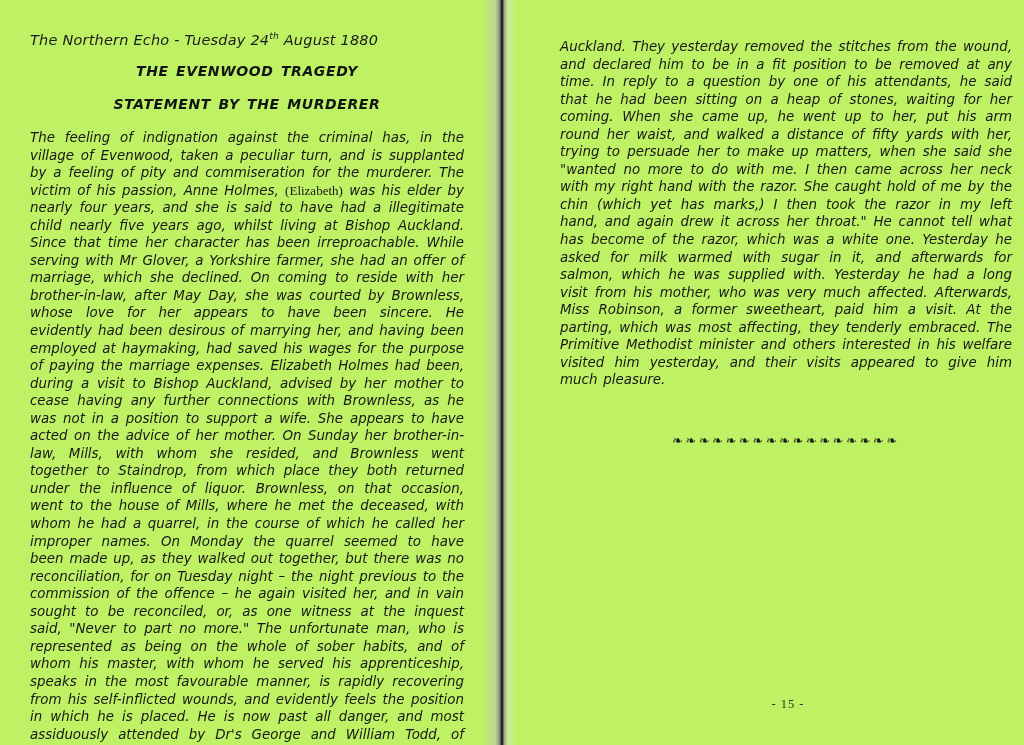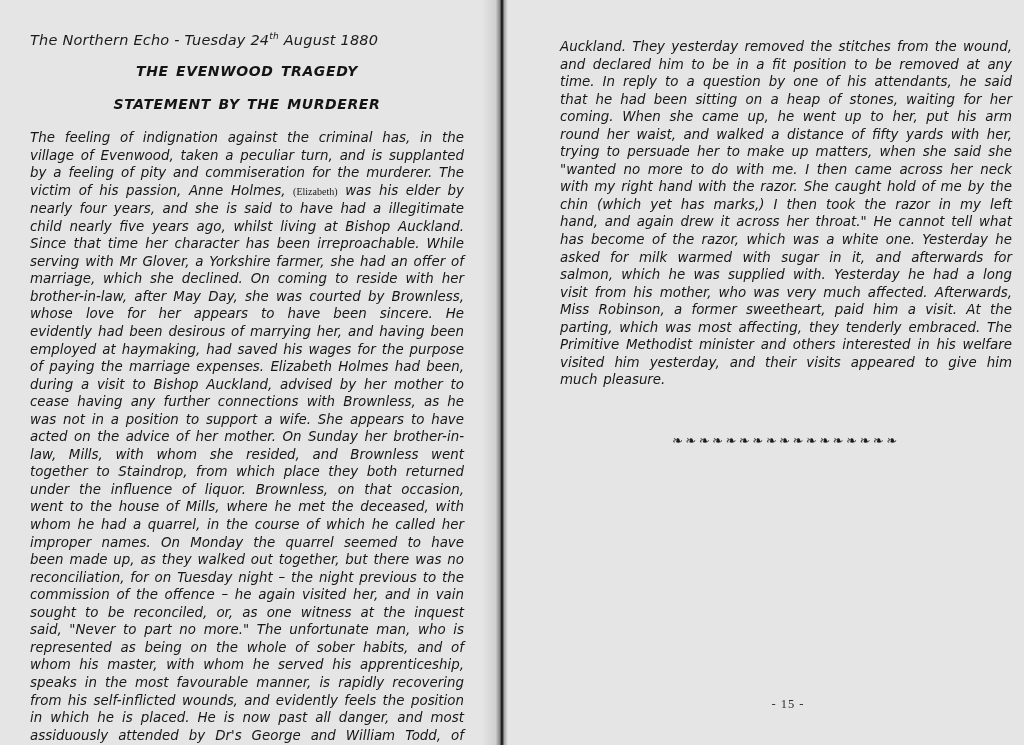--- a/index.html
+++ b/index.html
@@ -11,21 +11,21 @@
     width: 1024px;
     height: 745px;
     overflow: hidden;
     font-family: "DejaVu Sans", sans-serif;
     color: #161616;
   }
   .spread {
     position: relative;
     width: 1024px;
     height: 745px;
-    background: #e5e5e5;
+    background: #bef264;
   }
   .page {
     position: absolute;
     top: 0;
     bottom: 0;
     box-sizing: border-box;
   }
   .page-left {
     left: 0;
     width: 494px;
@@ -82,21 +82,21 @@
     font-style: italic;
     font-size: 13.4px;
     line-height: 17.55px;
     text-align: justify;
     word-spacing: 1.6px;
     color: #171717;
   }
   .serif-inline {
     font-family: "Liberation Serif", "DejaVu Serif", serif;
     font-style: normal;
-    font-size: 10px;
+    font-size: 13px;
   }
   .divider {
     margin-top: 44px;
     text-align: center;
     font-style: normal;
     font-size: 13px;
     letter-spacing: 2.5px;
     color: #1d1d1d;
     white-space: nowrap;
   }

